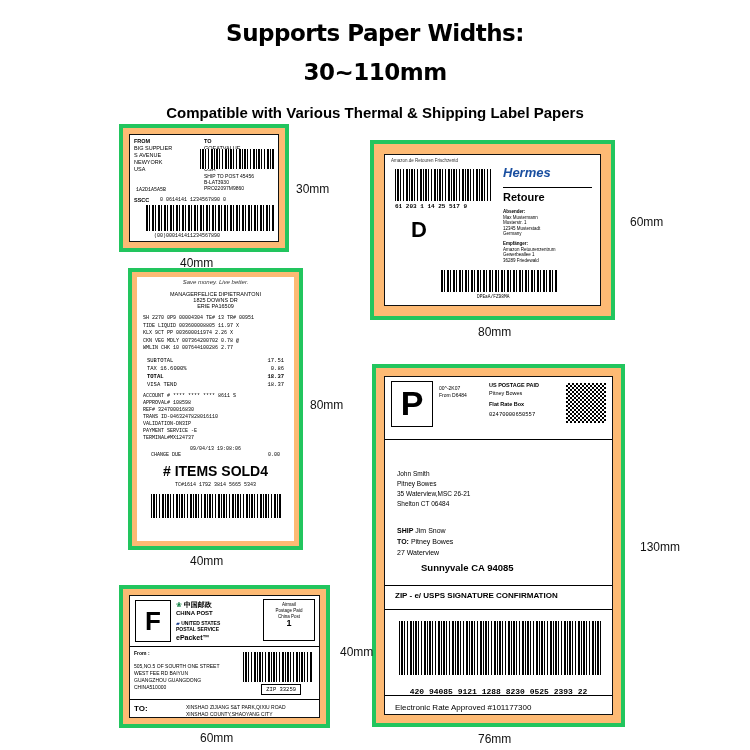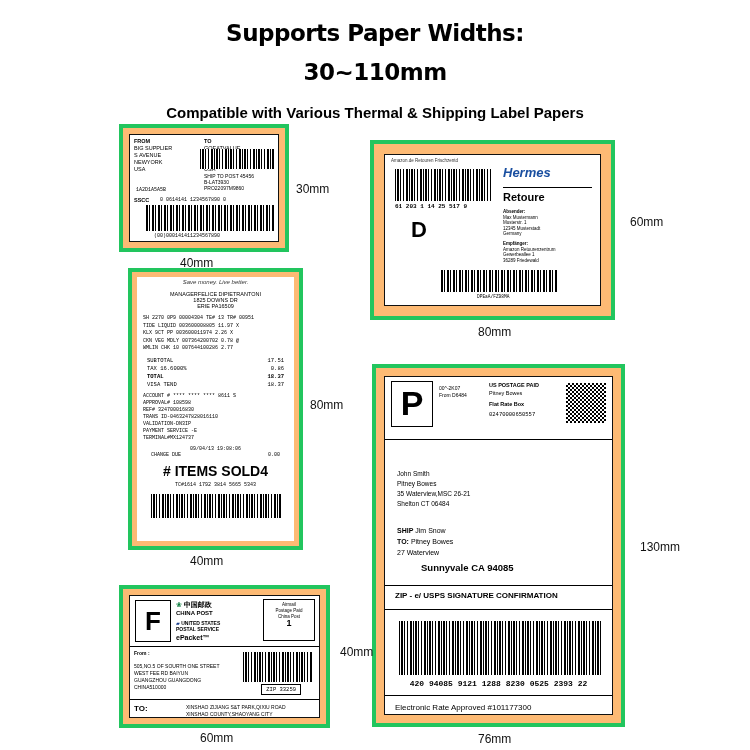--- a/index.html
+++ b/index.html
@@ -238,21 +238,21 @@
       <div><span class="b">TO:</span> <span style="white-space:pre-line;">Pitney Bowes
 27 Waterview</span></div>
     </div>
     <div style="position:absolute;left:36px;top:185px;font-size:9.5px;font-weight:bold;">Sunnyvale CA 94085</div>
     <div style="position:absolute;left:0;top:208px;right:0;border-top:1.5px solid #000;"></div>
 
     <div style="position:absolute;left:10px;top:214px;font-size:8px;font-weight:bold;">ZIP - e/ USPS SIGNATURE CONFIRMATION</div>
     <div style="position:absolute;left:0;top:232px;right:0;border-top:1.5px solid #000;"></div>
 
     <div class="barcode" style="position:absolute;left:14px;top:244px;width:204px;height:54px;"></div>
-    <div style="position:absolute;left:0;top:302px;right:0;text-align:center;font-size:8px;font-weight:bold;" class="mono">420 94085 9121 1288 8230 0525 2393 22</div>
+    <div style="position:absolute;left:0;top:310px;right:0;text-align:center;font-size:8px;font-weight:bold;" class="mono">420 94085 9121 1288 8230 0525 2393 22</div>
     <div style="position:absolute;left:0;top:318px;right:0;border-top:1.5px solid #000;"></div>
     <div style="position:absolute;left:10px;top:326px;font-size:8px;">Electronic Rate Approved #101177300</div>
   </div>
 </div>
 <div class="dim" style="left:640px;top:540px;">130mm</div>
 <div class="dim" style="left:478px;top:732px;">76mm</div>
 
 <div class="frame" id="lbl5">
   <div class="inner" style="left:6px;top:6px;right:6px;bottom:6px;">
 

